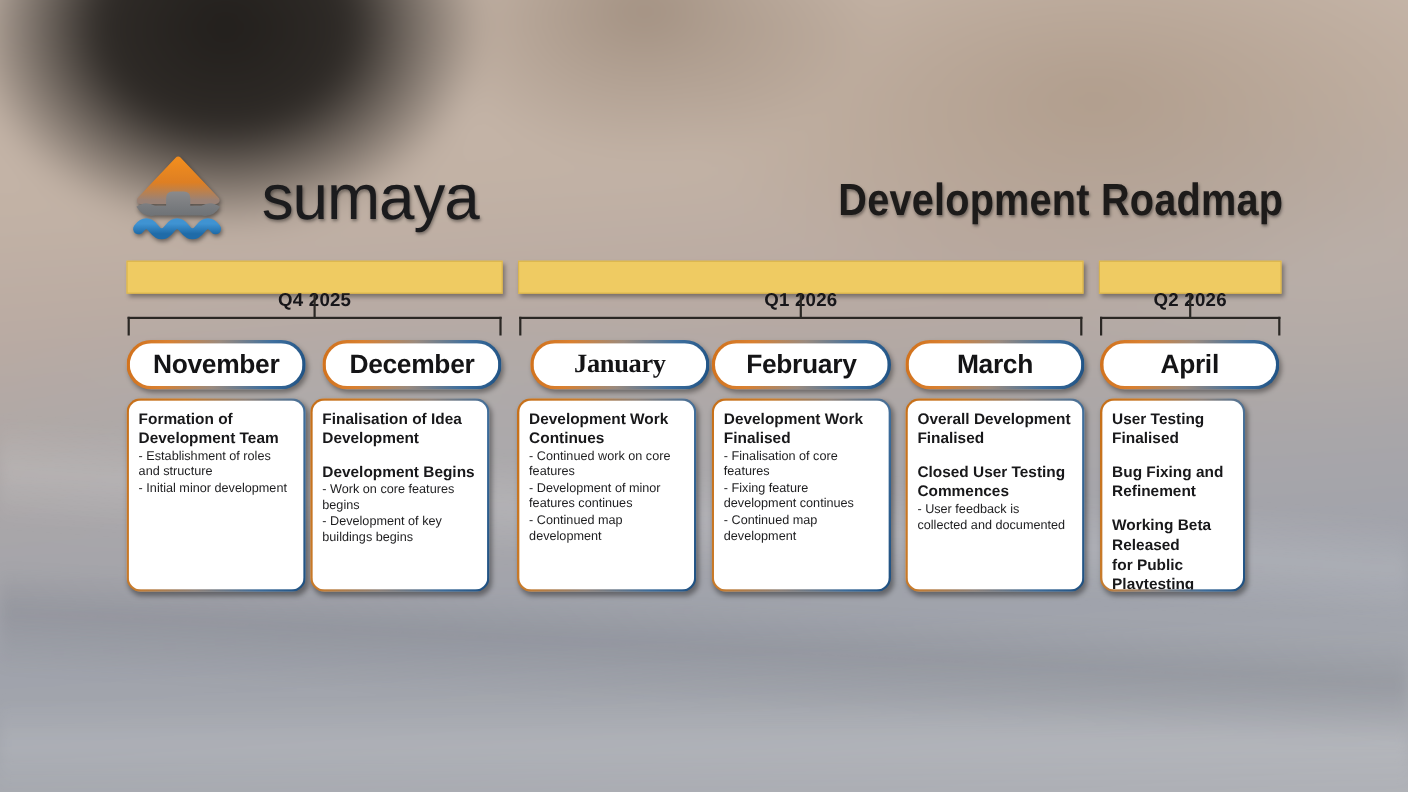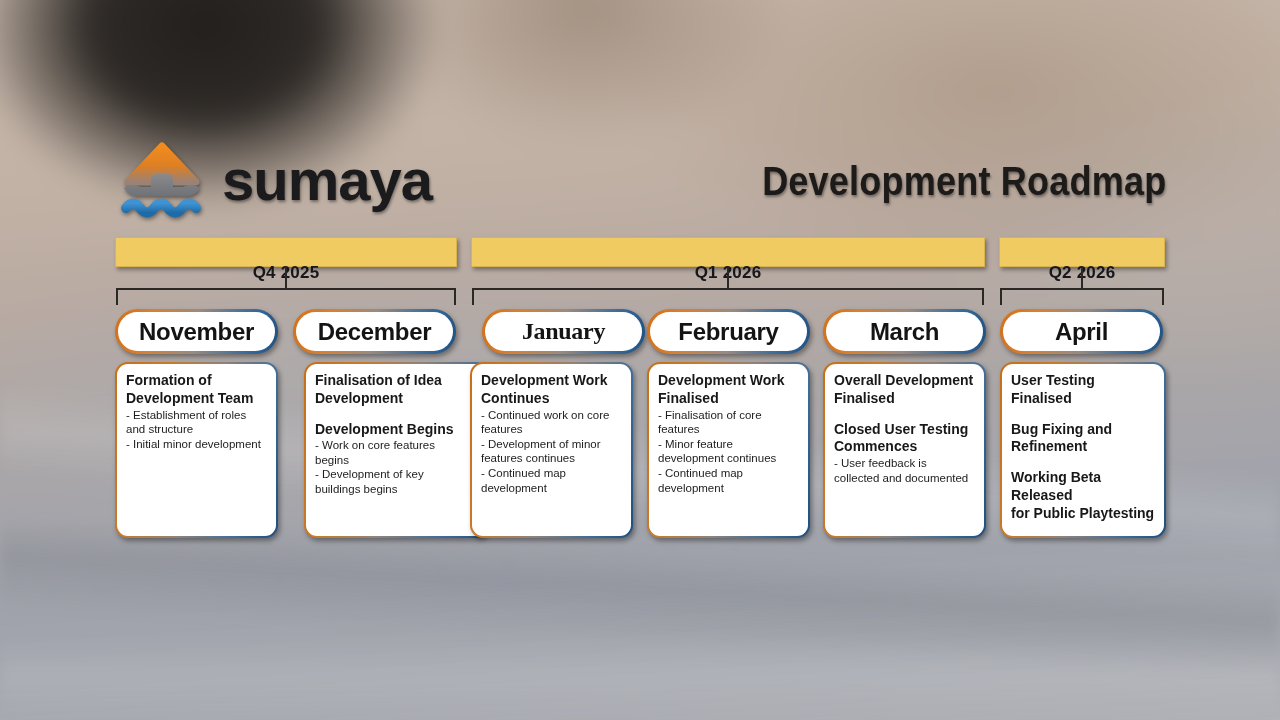--- a/index.html
+++ b/index.html
@@ -45,23 +45,24 @@
       linear-gradient(180deg, rgba(255,255,255,0) 88%, rgba(255,255,255,.10) 94%, rgba(255,255,255,0) 100%);
     filter: blur(6px);
   }
   #brand {
     position: absolute; left: 116px; top: 138px;
     display: flex; align-items: center; gap: 14px;
   }
   #brand-mark { width: 92px; height: 84px; display: block;
     filter: drop-shadow(1px 2px 2px rgba(0,0,0,.45)); }
   #brand-name {
-    font-size: 58px; font-weight: 700; letter-spacing: -1px;
+    font-size: 58px; font-weight: 400; letter-spacing: -1px;
     color: #1b1b1d; line-height: 1;
     text-shadow: 1px 2px 3px rgba(0,0,0,.40);
+    margin-left: 16px;
   }
   #page-title {
     position: absolute; right: 114px; top: 158px;
     font-family: "Liberation Sans Narrow", "Liberation Sans", sans-serif;
     font-size: 41px; font-weight: 700;
     color: #1d1b1a; letter-spacing: .2px;
     transform: scaleX(.88); transform-origin: right center;
     text-shadow: 1px 2px 3px rgba(0,0,0,.42);
     white-space: nowrap;
   }
@@ -207,21 +208,21 @@
       <div class="month-card" style="left: 115px; width: 163px;">
         <div class="card-heading">Formation of</div>
         <div class="card-heading">Development Team</div>
         <div class="card-bullet">- Establishment of roles</div>
         <div class="card-bullet">and structure</div>
         <div class="card-bullet">- Initial minor development</div>
       </div>
       <div class="month-pill" style="left: 293px; width: 163px; text-align: right;">
         <span class="month-label">December</span>
       </div>
-      <div class="month-card" style="left: 304px; width: 185px;">
+      <div class="month-card" style="left: 282px; width: 163px;">
         <div class="card-heading">Finalisation of Idea</div>
         <div class="card-heading">Development</div>
         <div class="card-gap"></div>
         <div class="card-heading">Development Begins</div>
         <div class="card-bullet">- Work on core features</div>
         <div class="card-bullet">begins</div>
         <div class="card-bullet">- Development of key</div>
         <div class="card-bullet">buildings begins</div>
       </div>
       <div class="month-pill" style="left: 482px; width: 163px; font-family: Liberation Serif, serif;">
@@ -238,41 +239,41 @@
         <div class="card-bullet">development</div>
       </div>
       <div class="month-pill" style="left: 647px; width: 163px;">
         <span class="month-label">February</span>
       </div>
       <div class="month-card" style="left: 647px; width: 163px;">
         <div class="card-heading">Development Work</div>
         <div class="card-heading">Finalised</div>
         <div class="card-bullet">- Finalisation of core</div>
         <div class="card-bullet">features</div>
-        <div class="card-bullet">- Minor feature</div>
+        <div class="card-bullet">- Fixing feature</div>
         <div class="card-bullet">development continues</div>
         <div class="card-bullet">- Continued map</div>
         <div class="card-bullet">development</div>
       </div>
       <div class="month-pill" style="left: 823px; width: 163px; text-align: center;">
         <span class="month-label">March</span>
       </div>
       <div class="month-card" style="left: 823px; width: 163px;">
         <div class="card-heading">Overall Development</div>
         <div class="card-heading">Finalised</div>
         <div class="card-gap"></div>
         <div class="card-heading">Closed User Testing</div>
         <div class="card-heading">Commences</div>
         <div class="card-bullet">- User feedback is</div>
         <div class="card-bullet">collected and documented</div>
       </div>
       <div class="month-pill" style="left: 1000px; width: 163px;">
         <span class="month-label">April</span>
       </div>
-      <div class="month-card" style="left: 1000px; width: 166px;">
+      <div class="month-card" style="left: 1000px; width: 132px;">
         <div class="card-heading">User Testing Finalised</div>
         <div class="card-gap"></div>
         <div class="card-heading">Bug Fixing and</div>
         <div class="card-heading">Refinement</div>
         <div class="card-gap"></div>
         <div class="card-heading">Working Beta Released</div>
         <div class="card-heading">for Public Playtesting</div>
       </div>
     </div>
 

